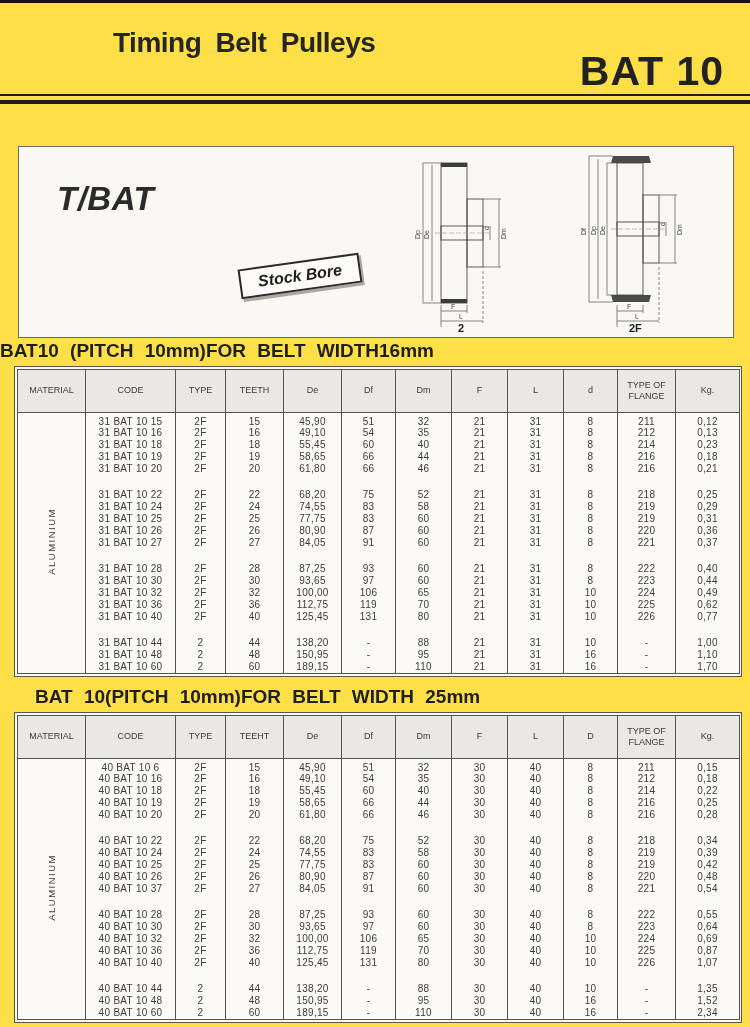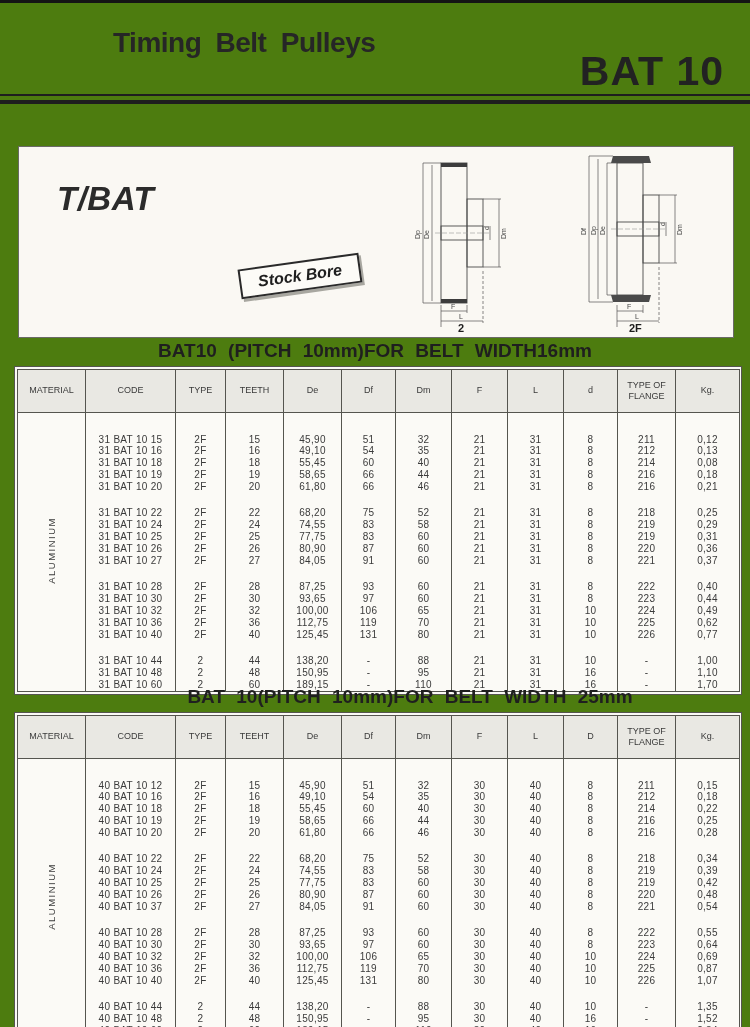--- a/index.html
+++ b/index.html
@@ -1,16 +1,16 @@
 <!DOCTYPE html>
 <html><head>
 <meta charset="utf-8">
 <style>
   html,body{margin:0;padding:0;background:#d8d6d0;}
-  #page{position:relative;width:750px;height:1027px;background:#4d7c0f;overflow:hidden;
+  #page{position:relative;width:750px;height:1027px;background:#fde047;overflow:hidden;
         font-family:"Liberation Sans",sans-serif;color:#2f2f2f;}
   .topline{position:absolute;top:0;left:0;right:0;height:3px;background:#141414;}
   .title{position:absolute;left:113px;top:26px;font-size:28px;font-weight:bold;
          line-height:1.22;word-spacing:7px;letter-spacing:-0.5px;color:#262626;}
   .doccode{position:absolute;right:26px;top:48px;font-size:41px;font-weight:bold;letter-spacing:1px;color:#222;}
   .rule1{position:absolute;left:0;right:0;top:94px;height:2px;background:#1e1e1e;}
   .rule2{position:absolute;left:0;right:0;top:100px;height:4px;background:#1e1e1e;}
 
   .infobox{position:absolute;left:18px;top:146px;width:714px;height:190px;
            border:1.5px solid #6a6a66;background:#faf8f3;}
@@ -21,37 +21,37 @@
              display:flex;align-items:center;justify-content:center;
              font-weight:bold;font-style:italic;font-size:16px;color:#1f1f1f;
              box-shadow:2px 3px 0 #a8a7a0;}
   .diag2{position:absolute;left:382px;top:6px;}
   .diag2f{position:absolute;left:556px;top:2px;}
   .dimtxt{font-size:7px;fill:#444;font-family:"Liberation Sans",sans-serif;}
   .cap{font-size:11px;font-weight:bold;fill:#1d1d1d;font-family:"Liberation Sans",sans-serif;}
   .dline{stroke:#555;stroke-width:.7;}
   .oline{stroke:#4a4a4a;stroke-width:.9;fill:none;}
 
-  .tbltitle{position:absolute;left:0;width:750px;text-align:center;font-size:19px;
+  .tbltitle{position:absolute;left:0;width:750px;text-align:left;font-size:19px;
             font-weight:bold;word-spacing:6px;color:#1f1f1f;}
   #t1-title{top:340px;} #t2-title{top:686px;padding-left:35px;}
   .tblwrap{position:absolute;left:14px;width:722px;border:1px solid #55554f;
            padding:2px;background:#fbfaf6;}
   #t1-wrap{top:366px;} #t2-wrap{top:712px;}
   table.spec{width:100%;border-collapse:collapse;table-layout:fixed;border:1px solid #55554f;}
   table.spec th{height:42px;background:#e9e8e3;font-weight:normal;font-size:9px;
                 color:#3a3a3a;border-left:1px solid #55554f;border-bottom:1.5px solid #55554f;
                 padding:0 2px;line-height:1.25;}
   table.spec th:first-child{border-left:none;margin-top:16px;}
   table.spec td{border-left:1px solid #55554f;font-size:10px;color:#3a3a3a;
                 text-align:center;padding:0;line-height:1;letter-spacing:.3px;}
   table.spec td.mat{border-left:none;}
   table.spec tbody tr{height:12px;}
   table.spec tbody tr.spacer{height:14px;}
-  table.spec tbody tr:first-child td{padding-top:22px;}
+  table.spec tbody tr:first-child td{padding-top:4px;}
   table.spec tbody tr:first-child td.mat{padding-top:0;}
   .matlabel{writing-mode:vertical-rl;transform:rotate(180deg);font-size:9.5px;
             letter-spacing:1.5px;color:#3a3a3a;}
   .c0{width:68px}.c1{width:90px}.c2{width:50px}.c3{width:58px}.c4{width:58px}
   .c5{width:54px}.c6{width:56px}.c7{width:56px}.c8{width:56px}.c9{width:54px}
   .c10{width:58px}.c11{width:64px}
 </style>
 </head>
 <body>
 
@@ -211,21 +211,21 @@
             <td>31 BAT 10 18</td>
             <td>2F</td>
             <td>18</td>
             <td>55,45</td>
             <td>60</td>
             <td>40</td>
             <td>21</td>
             <td>31</td>
             <td>8</td>
             <td>214</td>
-            <td>0,08</td>
+            <td>0,23</td>
           </tr>
           <tr>
             <td>31 BAT 10 19</td>
             <td>2F</td>
             <td>19</td>
             <td>58,65</td>
             <td>66</td>
             <td>44</td>
             <td>21</td>
             <td>31</td>
@@ -487,21 +487,21 @@
             <th>F</th>
             <th>L</th>
             <th>D</th>
             <th>TYPE OF FLANGE</th>
             <th>Kg.</th>
           </tr>
         </thead>
       <tbody>
           <tr>
             <td rowspan="21" class="mat"><span class="matlabel">ALUMINIUM</span></td>
-            <td>40 BAT 10 12</td>
+            <td>40 BAT 10 6</td>
             <td>2F</td>
             <td>15</td>
             <td>45,90</td>
             <td>51</td>
             <td>32</td>
             <td>30</td>
             <td>40</td>
             <td>8</td>
             <td>211</td>
             <td>0,15</td>

